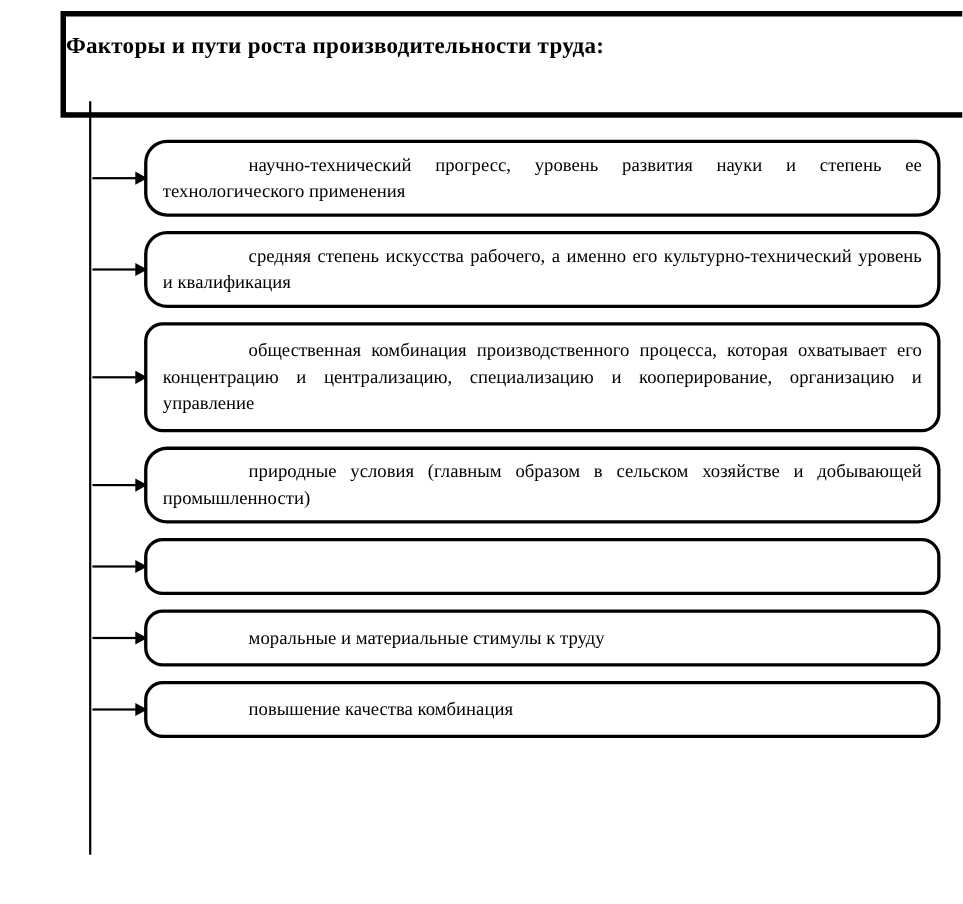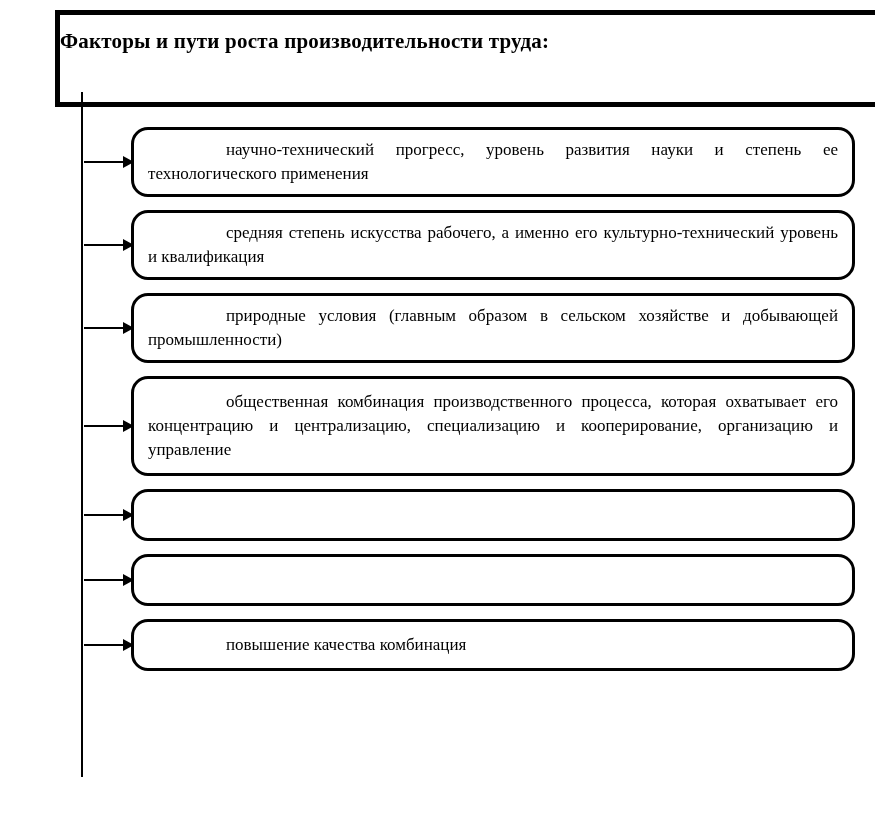--- a/index.html
+++ b/index.html
@@ -59,21 +59,21 @@
     position: relative;
     border: 3px solid #000000;
     border-radius: 17px;
     background: #ffffff;
     box-sizing: border-box;
     display: flex;
     align-items: center;
     padding: 8px 14px;
   }
   .row.h1 { min-height: 52px; }
-  .row.h2 { min-height: 70px; }
+  .row.h2 { min-height: 70px; border-radius: 21px; }
   .row.h3 { min-height: 100px; }
   .factor-text {
     margin: 0;
     font-size: 17px;
     line-height: 24px;
     text-align: justify;
     text-indent: 78px;
     width: 100%;
   }
   
@@ -114,36 +114,37 @@
     <div class="row h2">
       <span class="arrow"></span>
       <p class="factor-text">научно-технический прогресс, уровень развития науки и степень ее технологического применения</p>
     </div>
 
     <div class="row h2">
       <span class="arrow"></span>
       <p class="factor-text">средняя степень искусства рабочего, а именно его культурно-технический уровень и квалификация</p>
     </div>
 
+    <div class="row h3">
+      <span class="arrow"></span>
+      <p class="factor-text">общественная комбинация производственного процесса, которая охватывает его концентрацию и централизацию, специализацию и кооперирование, организацию и управление</p>
+    </div>
+
     <div class="row h2">
       <span class="arrow"></span>
       <p class="factor-text">природные условия (главным образом в сельском хозяйстве и добывающей промышленности)</p>
-    </div>
-
-    <div class="row h3">
-      <span class="arrow"></span>
-      <p class="factor-text">общественная комбинация производственного процесса, которая охватывает его концентрацию и централизацию, специализацию и кооперирование, организацию и управление</p>
     </div>
 
     <div class="row h1">
       <span class="arrow"></span>
     </div>
 
     <div class="row h1">
       <span class="arrow"></span>
+      <p class="factor-text">моральные и материальные стимулы к труду</p>
     </div>
 
 
 
     <div class="row h1">
       <span class="arrow"></span>
       <p class="factor-text">повышение качества комбинация</p>
     </div>
 
   </div>

